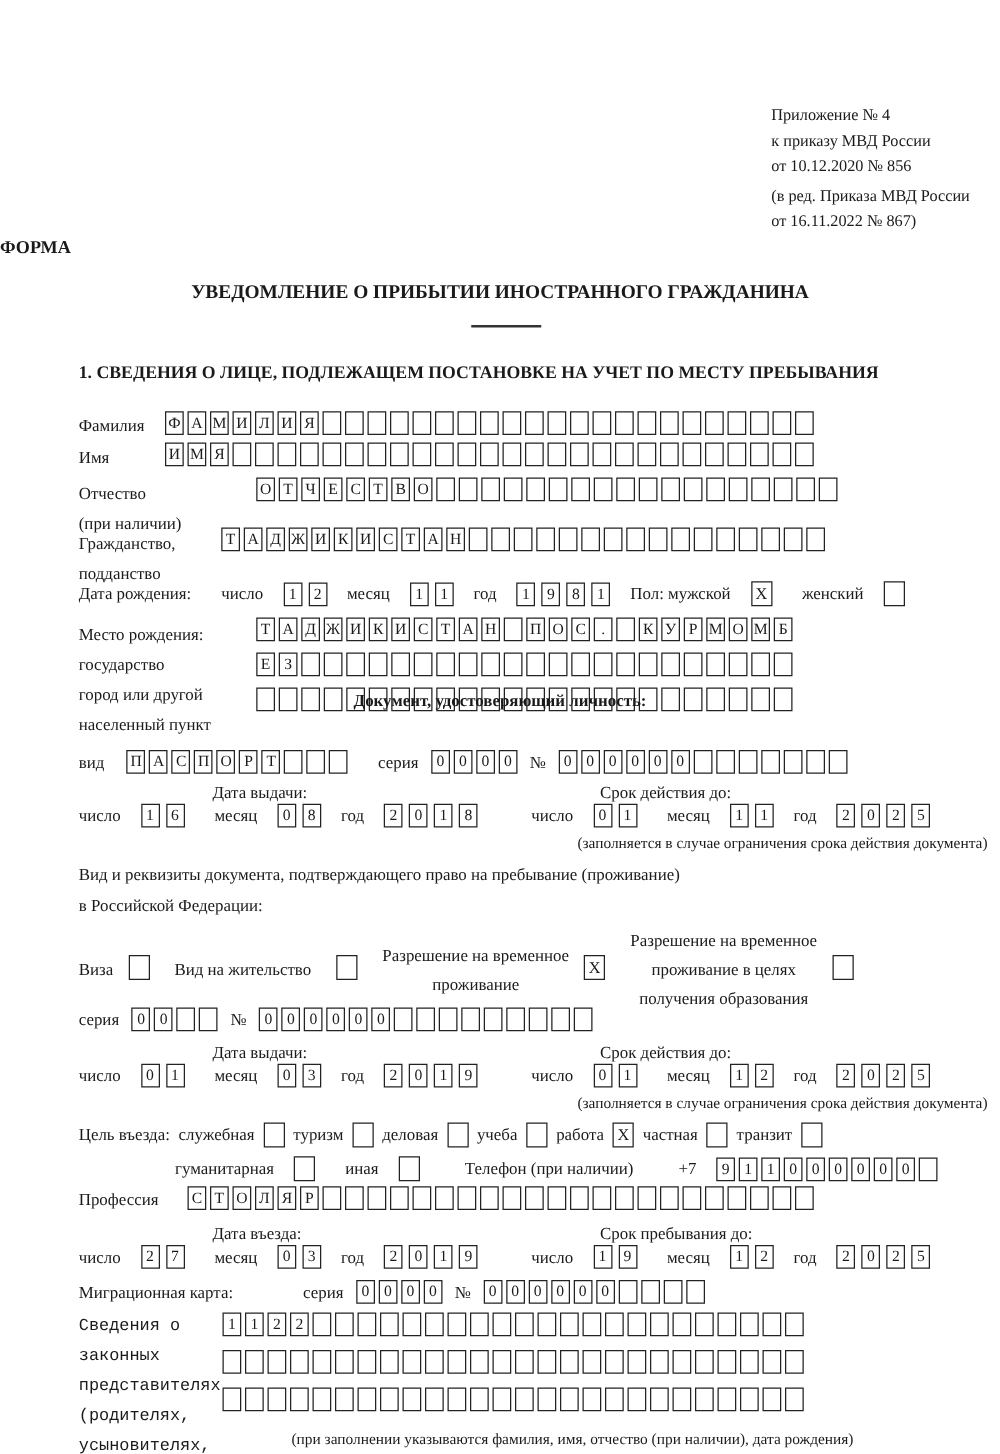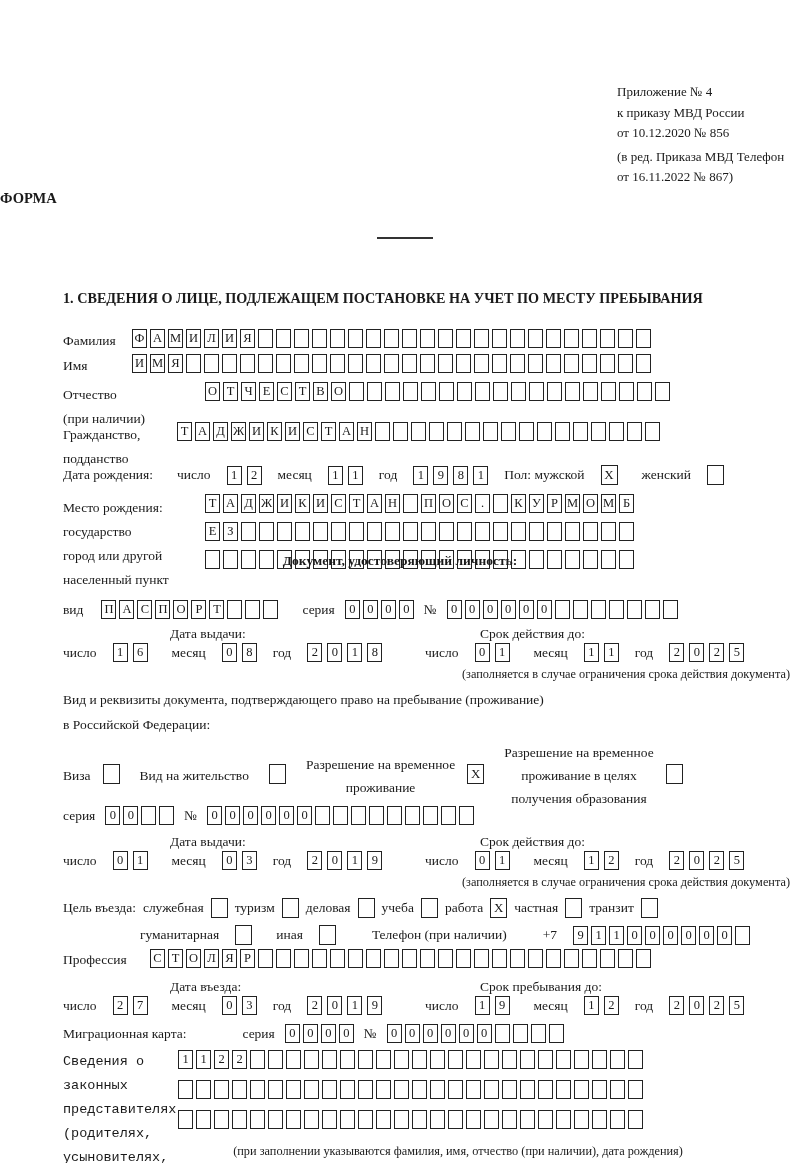--- a/index.html
+++ b/index.html
@@ -34,27 +34,28 @@
   .gap8 { gap:16px; } .gap7 { gap:7px; } .gap10 { gap:10px; } .gap12 { gap:12px; }
   .ctr { text-align:center; }
 </style>
 </head>
 <body>
 
 <div class="abs hdr" style="left:617px; top:38px;">
   <div>Приложение № 4</div>
   <div>к приказу МВД России</div>
   <div>от 10.12.2020 № 856</div>
-  <div style="margin-top:3px;">(в ред. Приказа МВД Телефон</div>
+  <div style="margin-top:3px;">(в ред. Приказа МВД России</div>
   <div>от 16.11.2022 № 867)</div>
 </div>
 
 <div class="abs b" style="left:0; top:146px; width:765px; text-align:left; font-size:14.5px;">ФОРМА</div>
 
 <div class="abs center b" style="top:178px; font-size:15.5px; line-height:24px;">
+  <div>УВЕДОМЛЕНИЕ О ПРИБЫТИИ ИНОСТРАННОГО ГРАЖДАНИНА</div>
   <div><span class="blank-line"></span></div>
 </div>
 
 <div class="abs b" style="left:63px; top:246px; font-size:14.2px;">1. СВЕДЕНИЯ О ЛИЦЕ, ПОДЛЕЖАЩЕМ ПОСТАНОВКЕ НА УЧЕТ ПО МЕСТУ ПРЕБЫВАНИЯ</div>
 
 <div class="abs" style="left:63px; top:289px;">Фамилия</div>
 <div class="abs bg" style="left:132px; top:285px;">
     <span class="box">Ф</span>
     <span class="box">А</span>
     <span class="box">М</span>

